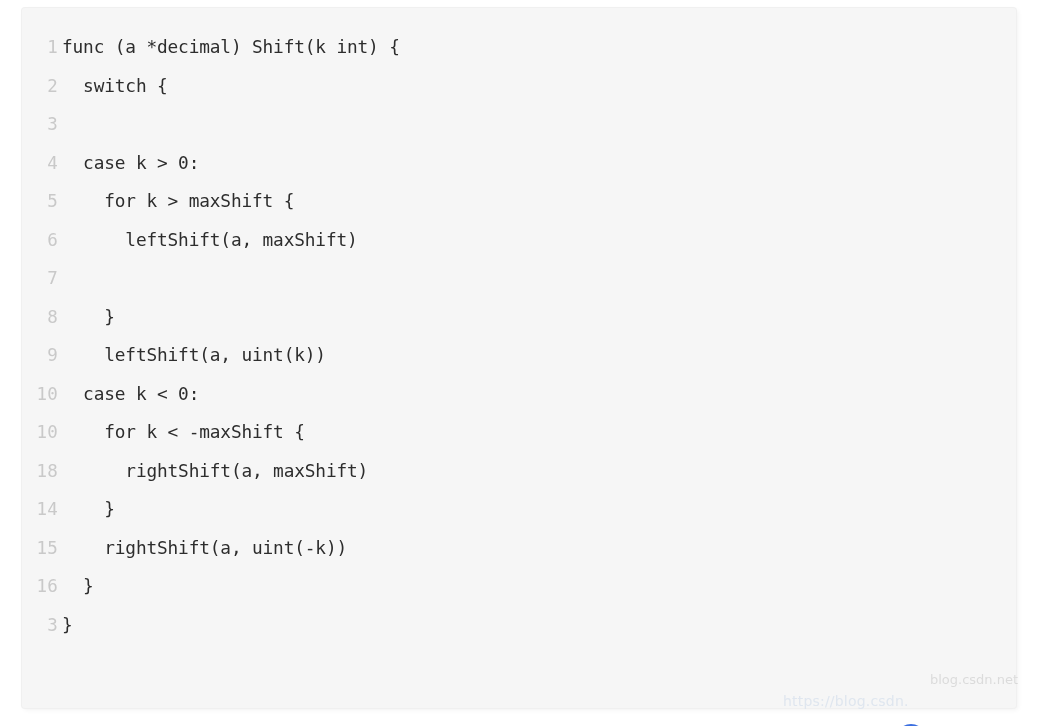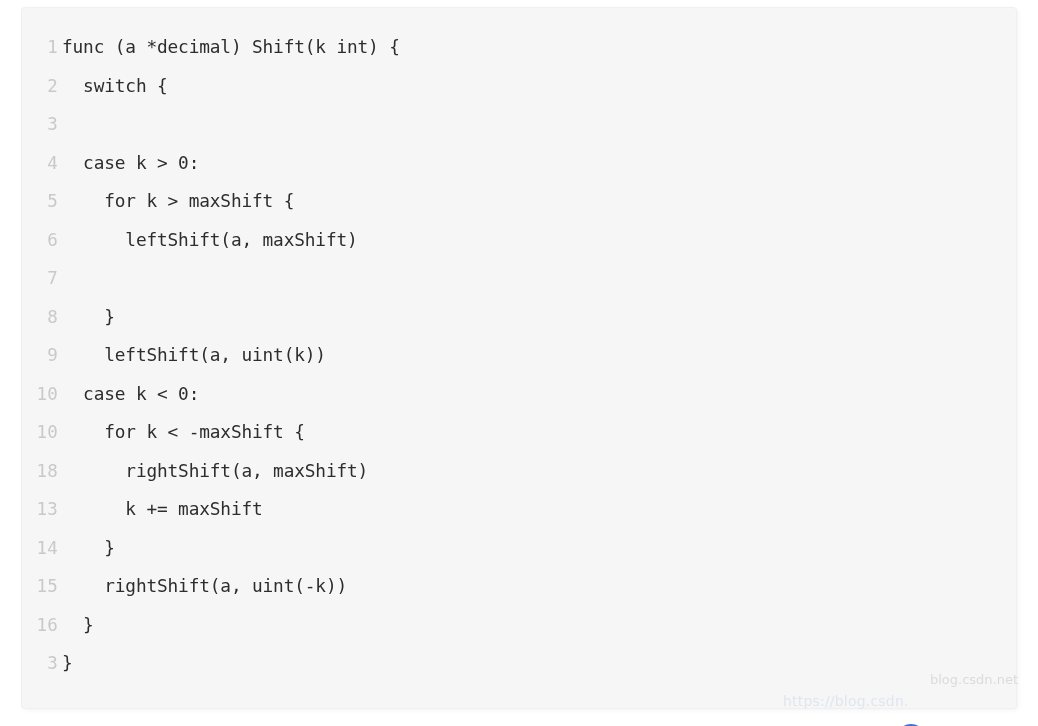--- a/index.html
+++ b/index.html
@@ -164,24 +164,20 @@
       </div>
       <div class="code-line">
         <span class="ln">10</span>
         <span class="code-text">    for k &lt; -maxShift {</span>
       </div>
       <div class="code-line">
         <span class="ln">18</span>
         <span class="code-text">      rightShift(a, maxShift)</span>
       </div>
       <div class="code-line">
-        <span class="ln">13</span>
-        <span class="code-text">      k += maxShift</span>
-      </div>
-      <div class="code-line">
         <span class="ln">14</span>
         <span class="code-text">    }</span>
       </div>
       <div class="code-line">
         <span class="ln">15</span>
         <span class="code-text">    rightShift(a, uint(-k))</span>
       </div>
       <div class="code-line">
         <span class="ln">16</span>
         <span class="code-text">  }</span>

